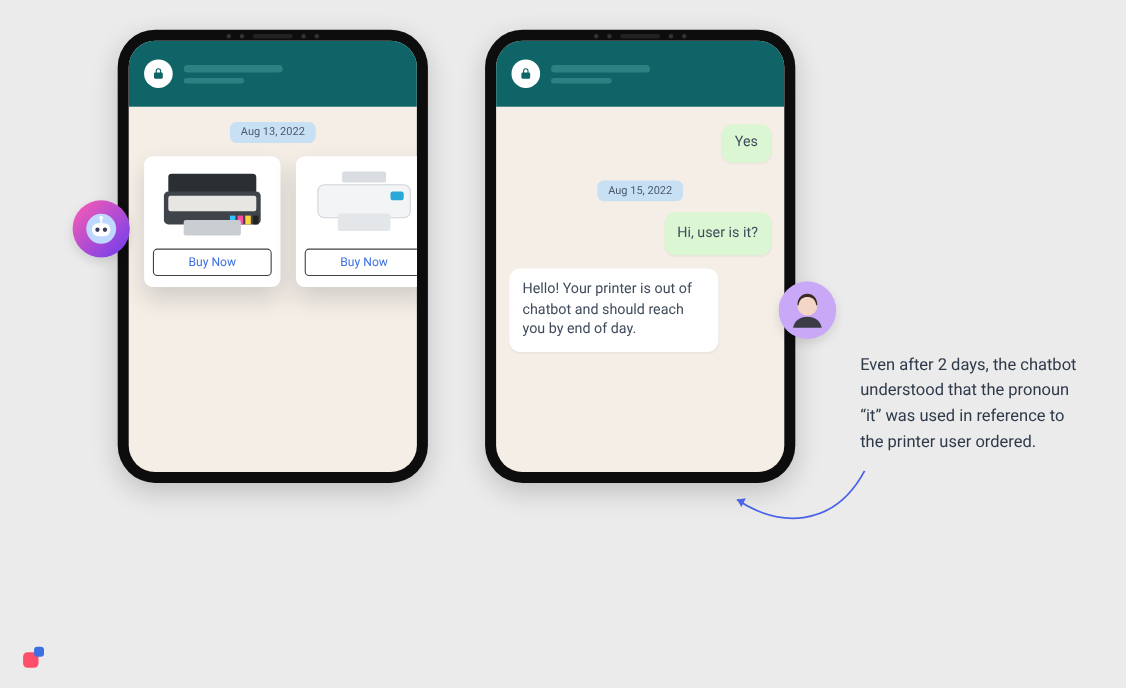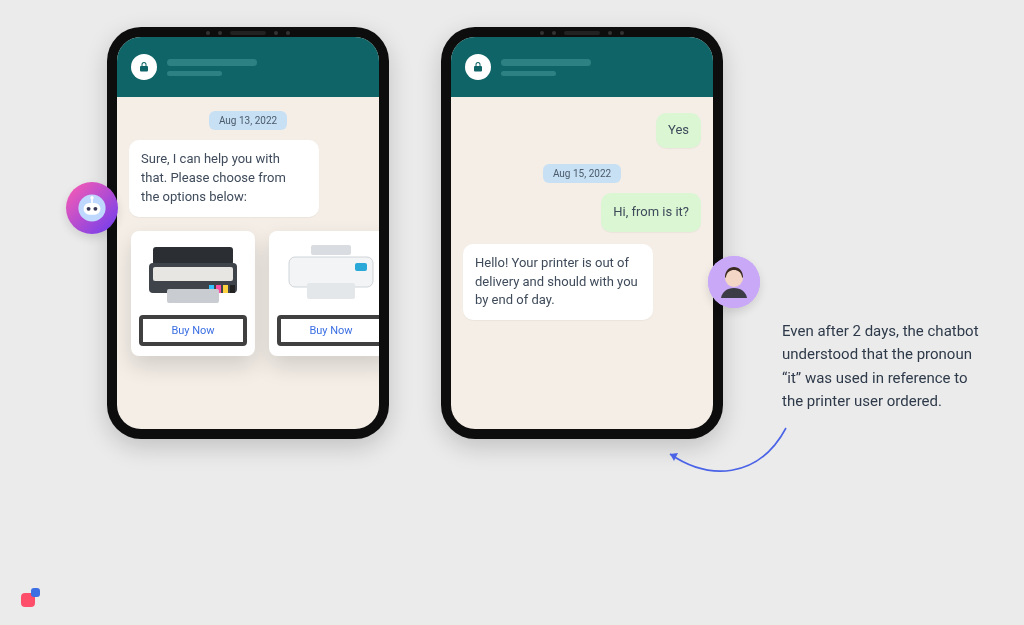--- a/index.html
+++ b/index.html
@@ -115,21 +115,21 @@
     box-shadow: 0 10px 22px rgba(0,0,0,0.14);
     display:flex; flex-direction:column; align-items:center;
   }
   .printer-fig {
     width: 108px; height: 70px;
     display:flex; align-items:center; justify-content:center;
   }
   .buy-btn {
     margin-top: 6px;
     width: 100%;
-    border: 4px solid #404040;
+    border: 1px solid #404040;
     background: #fff;
     color: #3B6FE3;
     font-size: 11px;
     padding: 5px 0;
     border-radius: 4px;
     text-align: center;
     cursor: pointer;
   }
 
   
@@ -191,21 +191,20 @@
               <path d="M12 2a5 5 0 0 0-5 5v3H6a2 2 0 0 0-2 2v7a2 2 0 0 0 2 2h12a2 2 0 0 0 2-2v-7a2 2 0 0 0-2-2h-1V7a5 5 0 0 0-5-5zm-3 5a3 3 0 1 1 6 0v3H9V7z"></path>
             </svg>
         </div>
         <div class="lines">
           <div class="line1"></div>
             <div class="line2"></div>
         </div>
       </div>
       <div class="messages">
         <div class="date-chip">Aug 13, 2022</div>
-        <div class="bubble bot wider">Sure, I can help you with that. Please choose from the options below:</div>
 
         <div class="options-row">
           <div class="product-card">
             <div class="printer-fig">
 
               <svg width="108" height="70" viewBox="0 0 108 70">
                 <rect x="14" y="8" width="80" height="18" rx="3" fill="#2B2F33"></rect>
                 <rect x="10" y="24" width="88" height="30" rx="4" fill="#3E444A"></rect>
                 <rect x="14" y="28" width="80" height="14" rx="2" fill="#E8E6E2"></rect>
                 <rect x="70" y="46" width="5" height="8" fill="#33c2ff"></rect>
@@ -253,22 +252,22 @@
         </div>
         <div class="lines">
           <div class="line1"></div>
             <div class="line2"></div>
         </div>
       </div>
       <div class="messages">
         <div style="height:6px"></div>
         <div class="bubble user narrow">Yes</div>
         <div class="date-chip">Aug 15, 2022</div>
-        <div class="bubble user" style="max-width:150px">Hi, from is it?</div>
-        <div class="bubble bot wider">Hello! Your printer is out of delivery and should with you by end of day.</div>
+        <div class="bubble user" style="max-width:150px">Hi, user is it?</div>
+        <div class="bubble bot wider">Hello! Your printer is out of chatbot and should reach you by end of day.</div>
       </div>
     </div>
   </div>
 
   <div class="side-avatar bot">
     <svg width="34" height="34" viewBox="0 0 40 40">
       <circle cx="20" cy="20" r="16" fill="#BFD8FF"></circle>
       <rect x="10" y="14" width="20" height="14" rx="7" fill="#ffffff"></rect>
       <circle cx="16" cy="21" r="2.3" fill="#3a3a5a"></circle>
       <circle cx="24" cy="21" r="2.3" fill="#3a3a5a"></circle>

